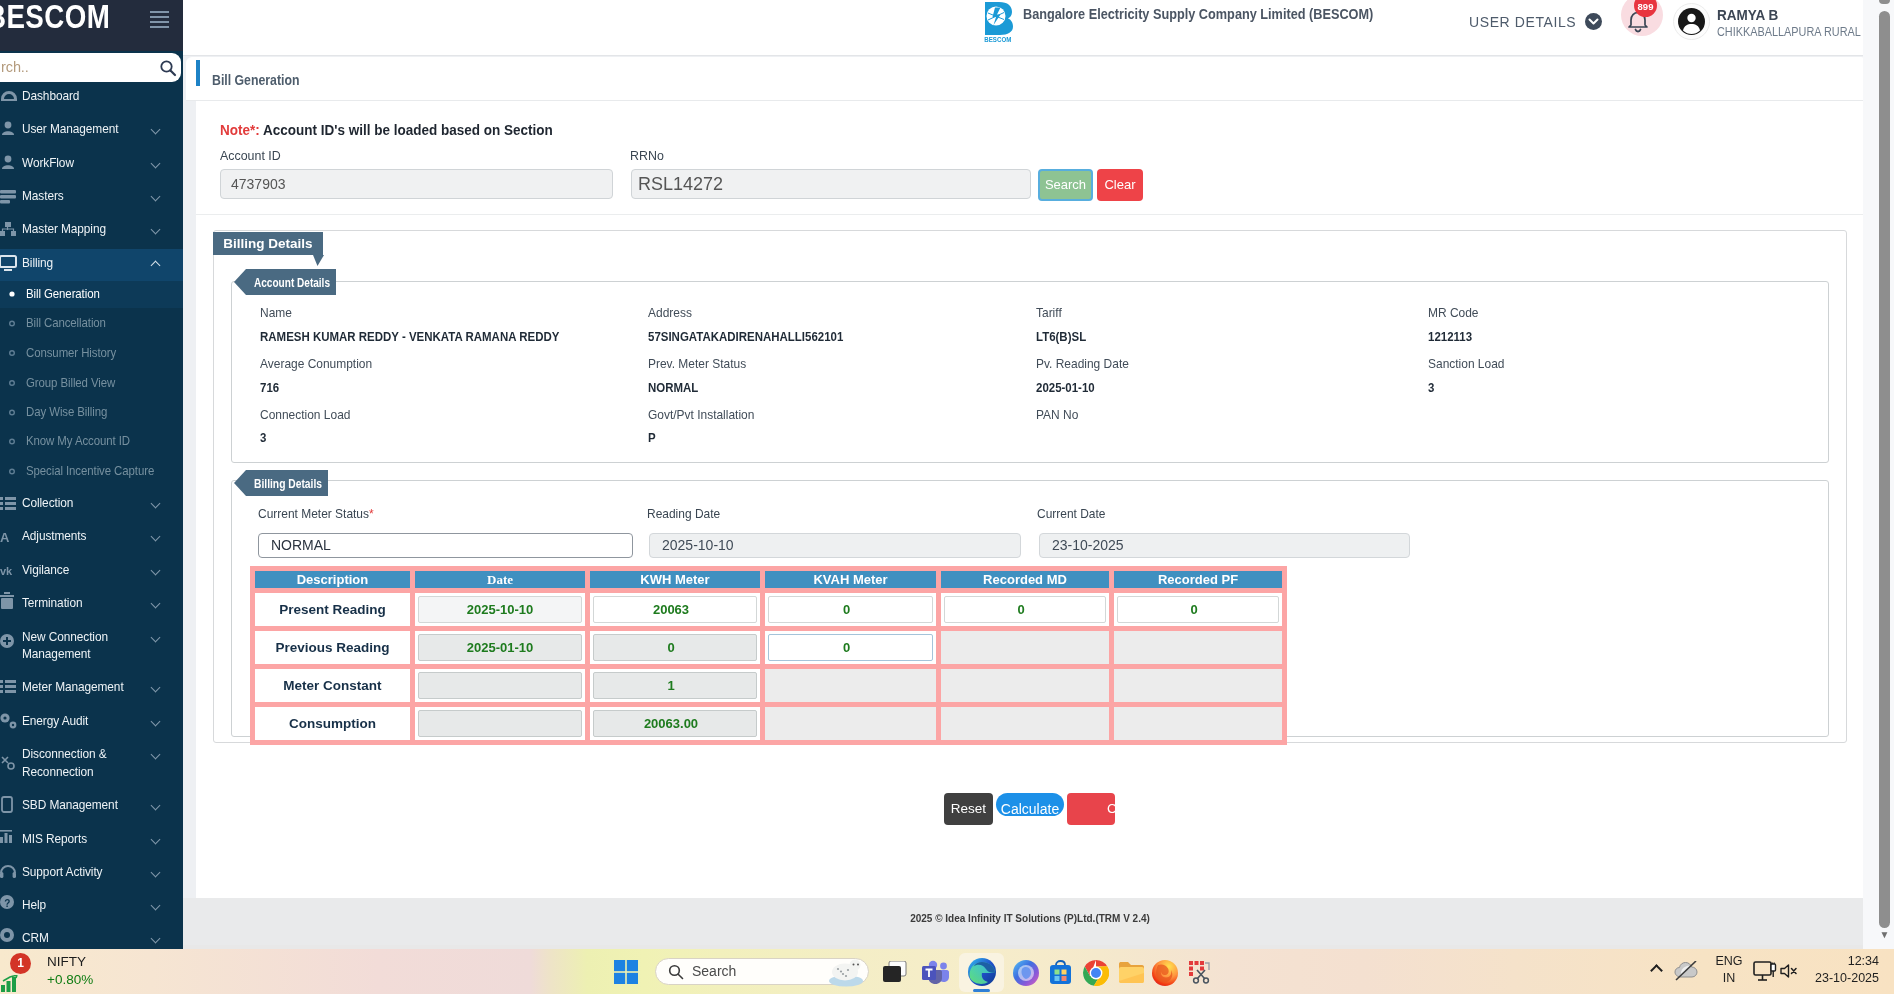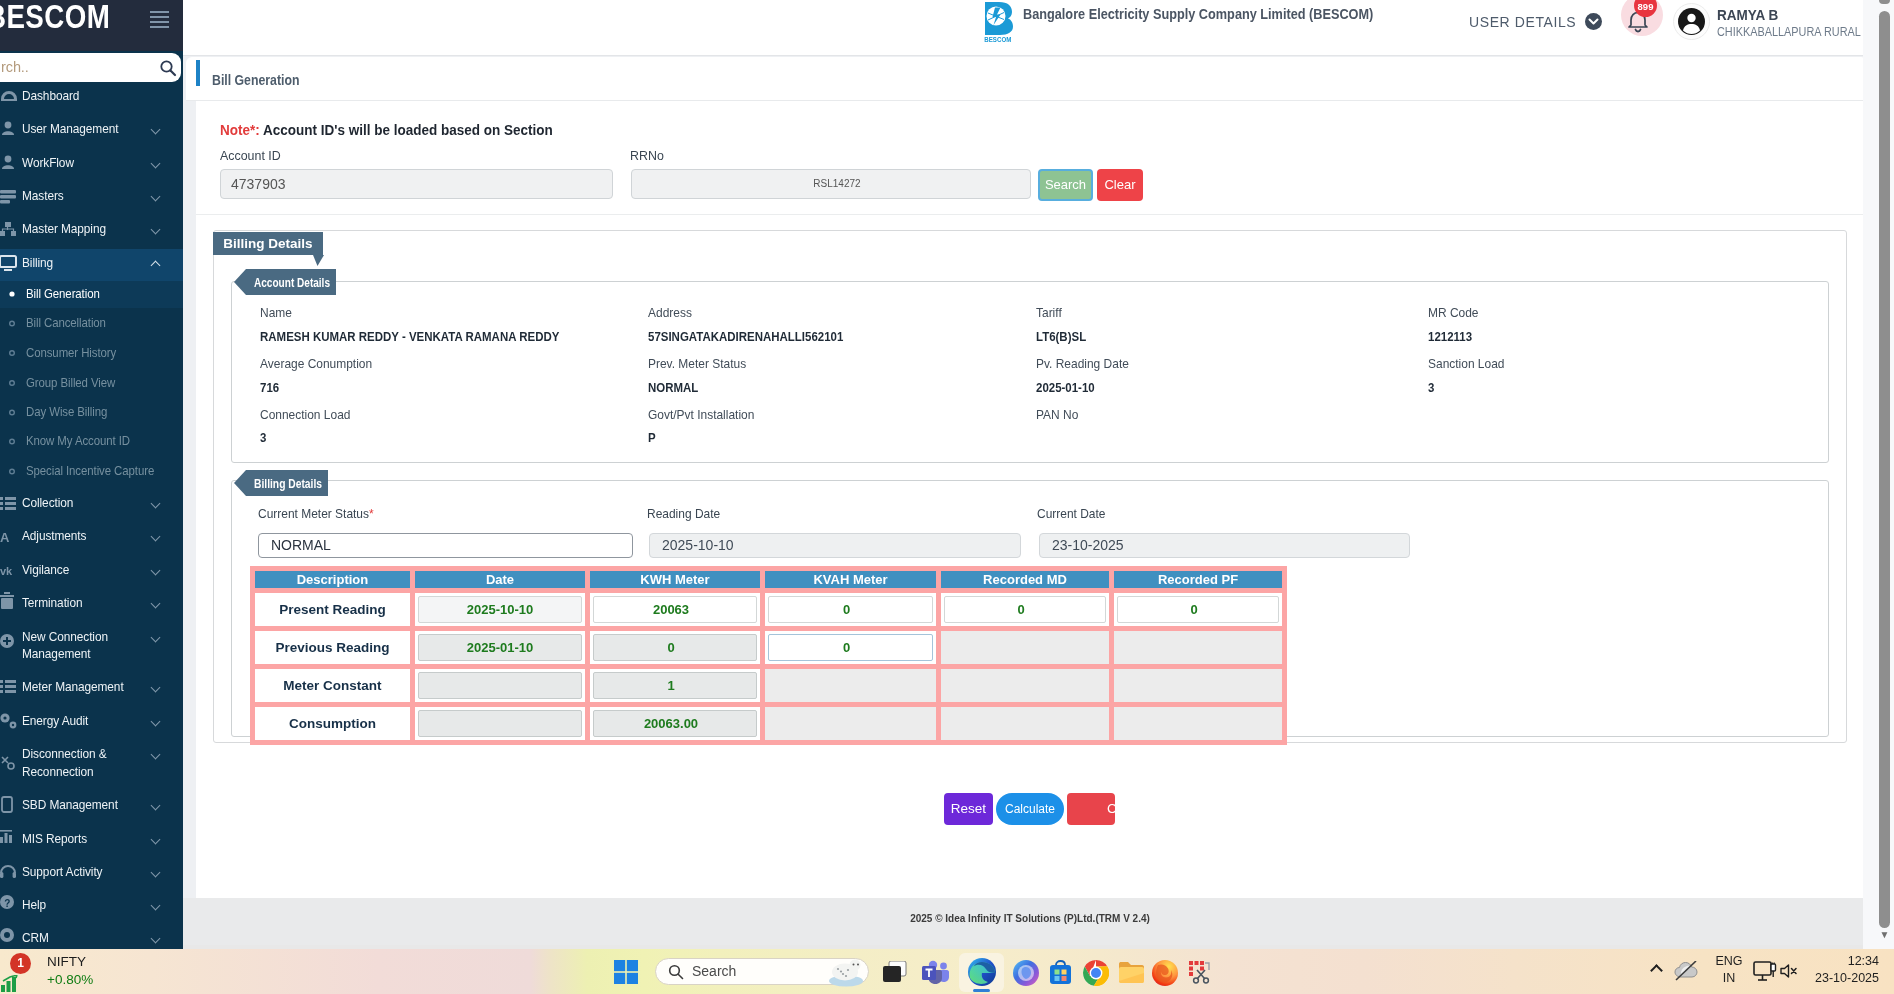--- a/index.html
+++ b/index.html
@@ -59,21 +59,21 @@
     <circle cx="13.5" cy="10" r="4.2" fill="#fff"></circle>
     <path d="M5 22.5 C6 17.5 9.5 16 13.5 16 C17.5 16 21 17.5 22 22.5 C19.5 25 16.5 26 13.5 26 C10.5 26 7.5 25 5 22.5 Z" fill="#fff"></path>
   </svg>
   <div class="abs" style="left:1717px; top:6px; font-size:15px; font-weight:bold; color:#3c4654; transform:scaleX(0.9); transform-origin:left;">RAMYA B</div>
   <div class="abs" style="left:1717px; top:25px; font-size:12.5px; color:#6e7b8a; transform:scaleX(0.87); transform-origin:left;">CHIKKABALLAPURA RURAL</div>
 
   <div class="abs" style="left:220px; top:121px; font-size:15px; font-weight:bold; transform:scaleX(0.9); transform-origin:left;"><span style="color:#e23b3b;">Note*:</span> <span style="color:#1f2630;">Account ID's will be loaded based on Section</span></div>
   <div class="albl" style="left:220px; top:148px; font-size:13.5px; color:#3a4652;">Account ID</div>
   <div class="albl" style="left:630px; top:148px; font-size:13.5px; color:#3a4652;">RRNo</div>
   <div class="abs" style="left:220px; top:169px; width:393px; height:30px; background:#f0f1f2; border:1px solid #d0d4d7; border-radius:4px; font-size:14px; color:#555; line-height:28px; padding-left:10px;">4737903</div>
-  <div class="abs" style="left:631px; top:169px; width:400px; height:30px; background:#f0f1f2; border:1px solid #d0d4d7; border-radius:4px; font-size:10px; color:#555; line-height:28px; padding-left:12px;text-align:center;">RSL14272</div>
+  <div class="abs" style="left:631px; top:169px; width:400px; height:30px; background:#f0f1f2; border:1px solid #d0d4d7; border-radius:4px; font-size:18px; color:#555; line-height:28px; padding-left:6px;">RSL14272</div>
   <div class="abs" style="left:1038px; top:169px; width:55px; height:32px; background:#8ec393; border:2px solid #58aede; border-radius:4px; color:#fff; font-size:13px; text-align:center; line-height:27px;">Search</div>
   <div class="abs" style="left:1097px; top:169px; width:46px; height:32px; background:#ee4348; border-radius:4px; color:#fff; font-size:13px; text-align:center; line-height:32px;">Clear</div>
   <div class="abs" style="left:196px; top:214px; width:1667px; height:1px; background:#ebedee;"></div>
 
   <div class="abs" style="left:213px; top:230px; width:1634px; height:513px; border:1px solid #d7d9db; border-radius:3px;"></div>
   <div class="abs" style="left:213px; top:232px; width:110px; height:23px; background:#4a6a82; color:#fff; font-size:13.5px; font-weight:bold; text-align:center; line-height:23px;">Billing Details</div>
   <svg class="abs" style="left:313px; top:255px;" width="11" height="11" viewBox="0 0 11 11">
       <polygon points="0,0 11,0 4.5,11" fill="#4a6a82"></polygon>
     </svg>
 
@@ -134,21 +134,21 @@
     .ibox.rt { text-align:center; padding-right:8px; }
     .ibox.g { background:#e7e9e9; border-color:#c6cbcb; }
     .ibox.lg { background:#f4f5f6; }
     .ibox.w { background:#fff; }
     .ibox.bl { background:#fff; border-color:#a5c4da; }
   </style>
   <table id="btab">
     <tbody>
         <tr>
       <th style="width:160px;">Description</th>
-      <th style="width:175px;">Date</th>
+      <th style="width:175px;font-family:Liberation Serif, serif;">Date</th>
       <th style="width:175px;">KWH Meter</th>
       <th style="width:176px;">KVAH Meter</th>
       <th style="width:173px;">Recorded MD</th>
       <th style="width:173px;">Recorded PF</th>
     </tr>
     <tr>
       <td class="desc">Present Reading</td>
       <td>
             <div class="ibox lg ctr">2025-10-10</div>
           </td>
@@ -199,22 +199,22 @@
       <td>
             <div class="ibox g rt">20063.00</div>
           </td>
       <td class="dis"></td>
       <td class="dis"></td>
       <td class="dis"></td>
     </tr>
   </tbody>
     </table>
 
-  <div class="abs" style="left:944px; top:793px; width:49px; height:32px; background:#6d28d9; border-radius:4px; color:#fff; font-size:13.5px; text-align:center; line-height:32px;">Reset</div>
-  <div class="abs" style="left:996px; top:793px; width:68px; height:32px; background:#1c90e8; border-radius:16px; color:#fff; font-size:12px; text-align:center; line-height:32px;">Calculate</div>
+  <div class="abs" style="left:944px; top:793px; width:49px; height:32px; background:#404040; border-radius:4px; color:#fff; font-size:13.5px; text-align:center; line-height:32px;">Reset</div>
+  <div class="abs" style="left:996px; top:793px; width:68px; height:23px; background:#1c90e8; border-radius:16px; color:#fff; font-size:14px; text-align:center; line-height:32px;">Calculate</div>
   <div class="abs" style="left:1067px; top:793px; width:48px; height:32px; background:#e8444b; border-radius:4px; color:#fff; font-size:13.5px; text-align:center; line-height:32px;padding-left:40px;">Close</div>
 
   <style>
     #sidebar { font-size:13.5px; color:#eef3f6; letter-spacing:-0.1px; }
     .mi { position:absolute; left:22px; white-space:nowrap; transform:scaleX(0.88); transform-origin:left; }
     .smi { position:absolute; left:26px; white-space:nowrap; color:#76909f; font-size:13px; transform:scaleX(0.88); transform-origin:left; }
     .chev { position:absolute; left:152px; width:7px; height:7px; border-right:1.6px solid #8299ab; border-bottom:1.6px solid #8299ab; transform:rotate(45deg); }
     .chevu { position:absolute; left:152px; width:7px; height:7px; border-right:1.6px solid #d7e2ea; border-bottom:1.6px solid #d7e2ea; transform:rotate(225deg); }
   </style>
   <div id="sidebar" class="abs" style="left:0; top:0; width:183px; height:949px; background:#0b334c; overflow:hidden;">

